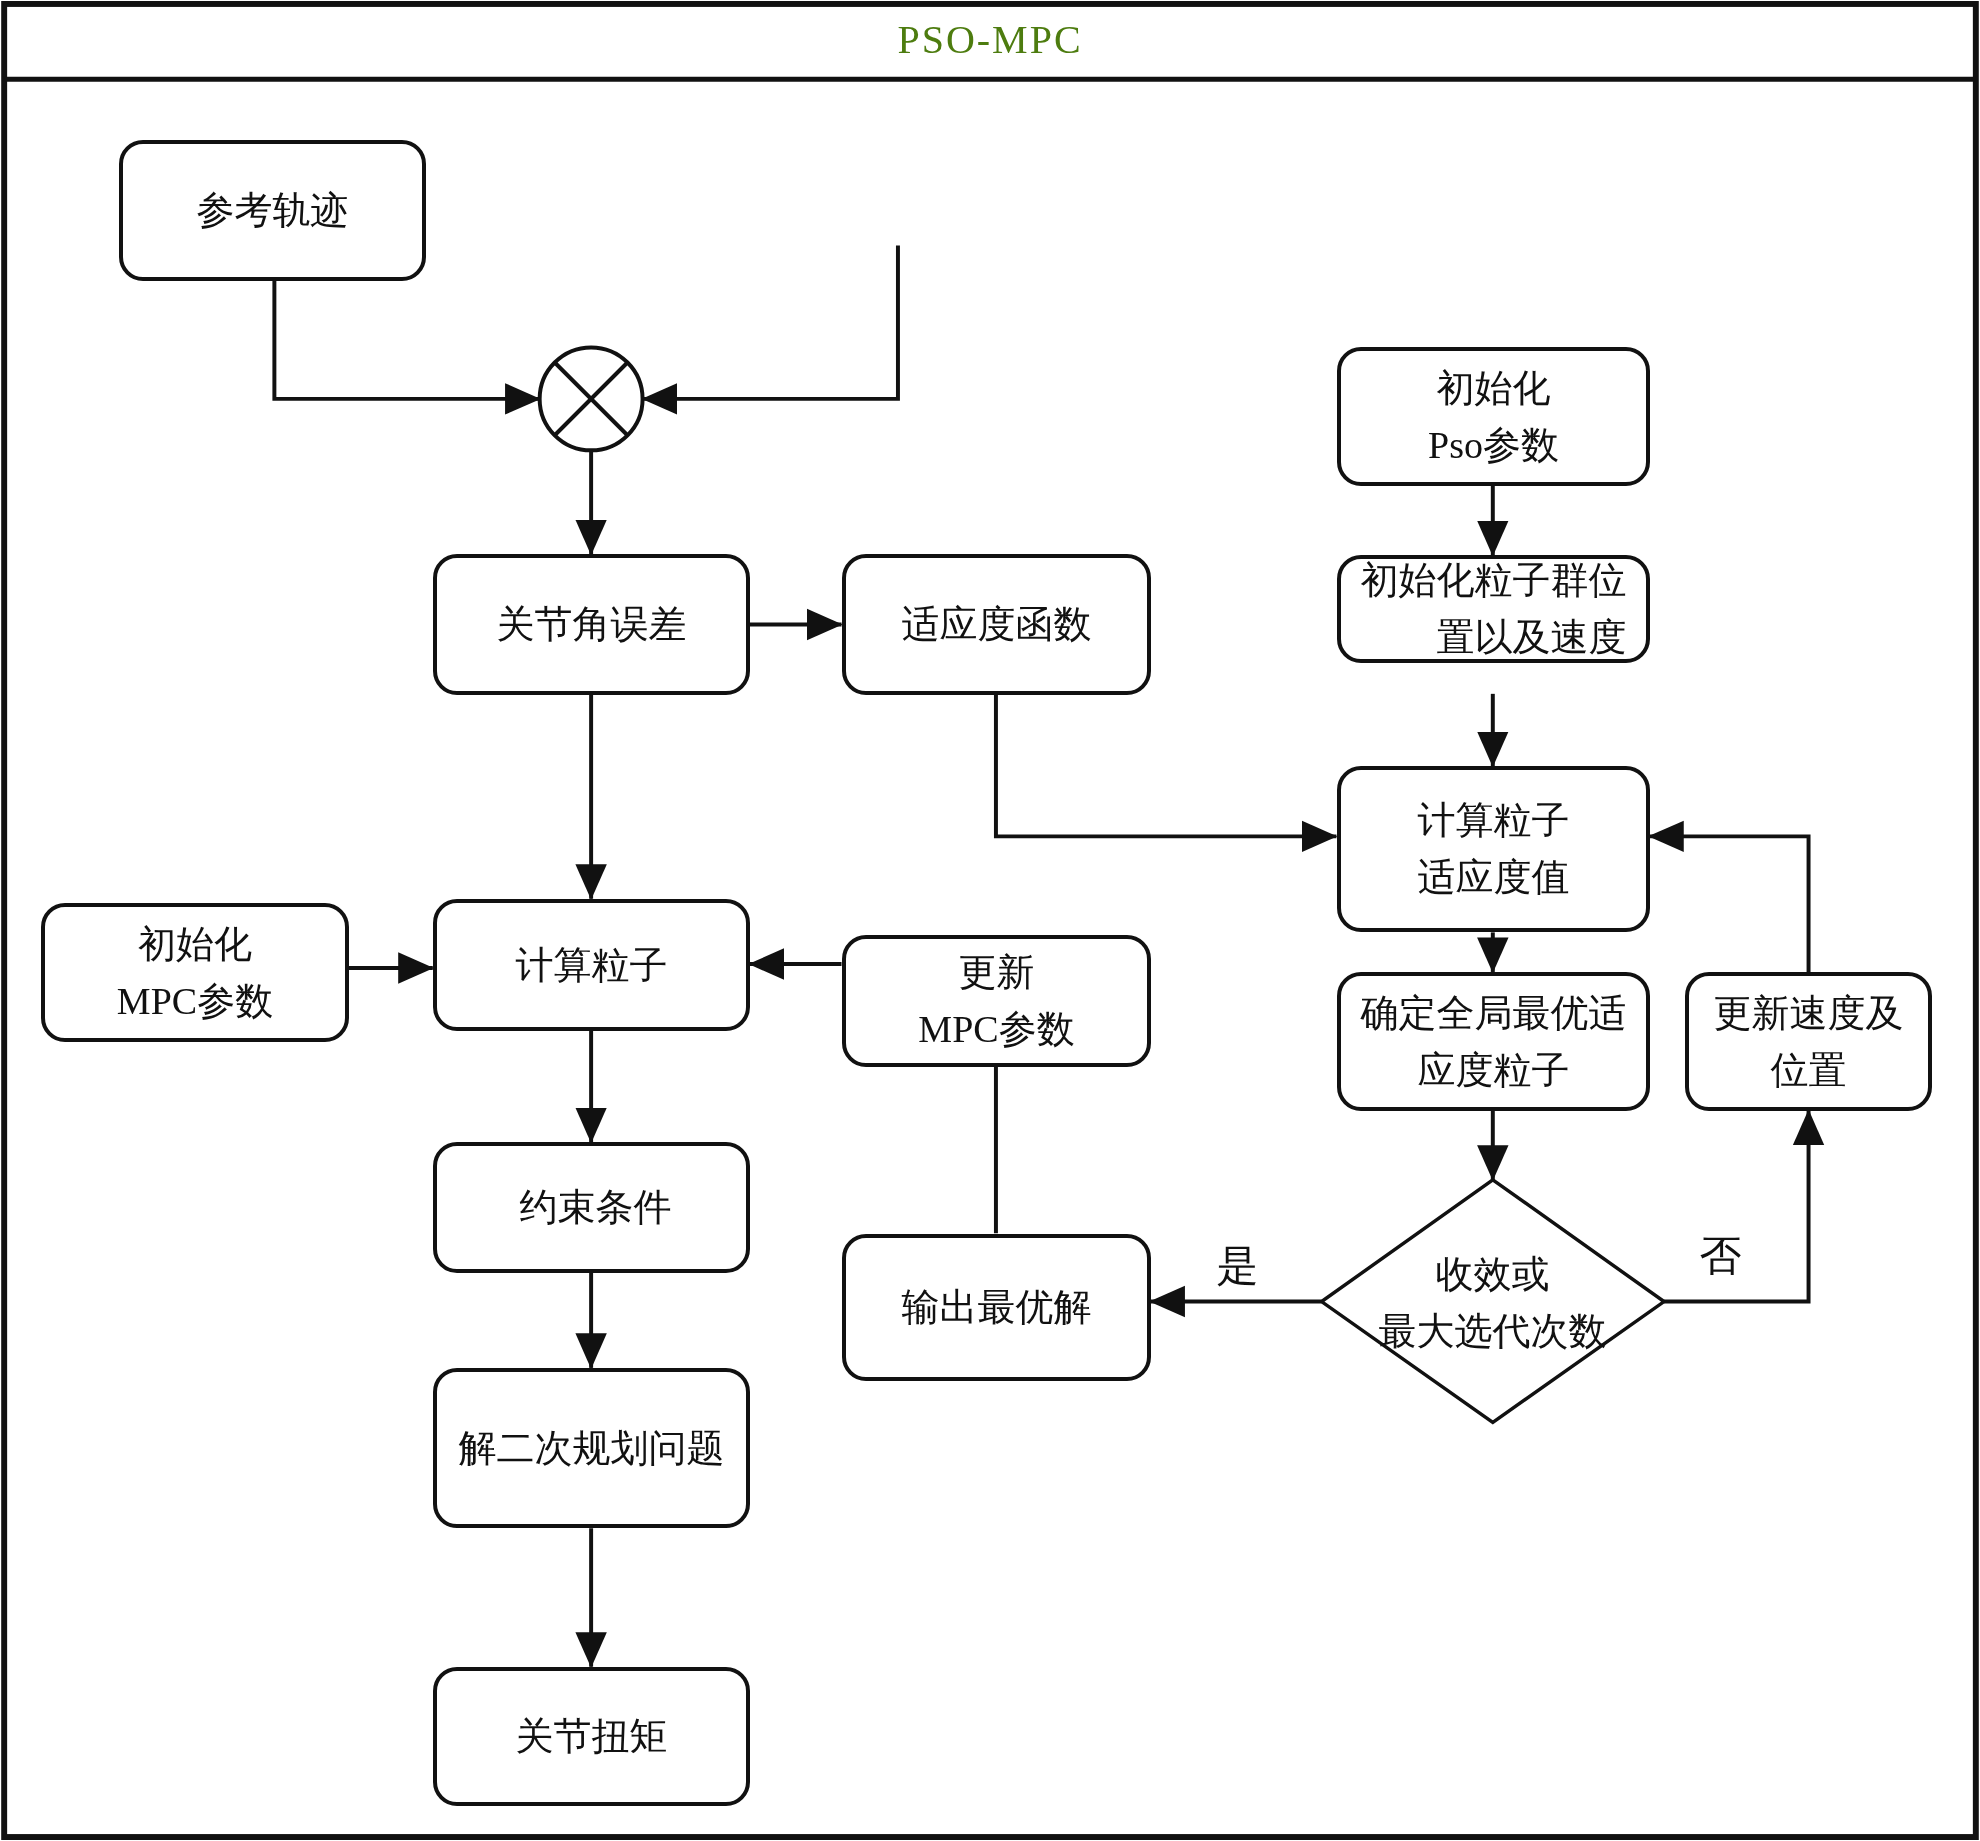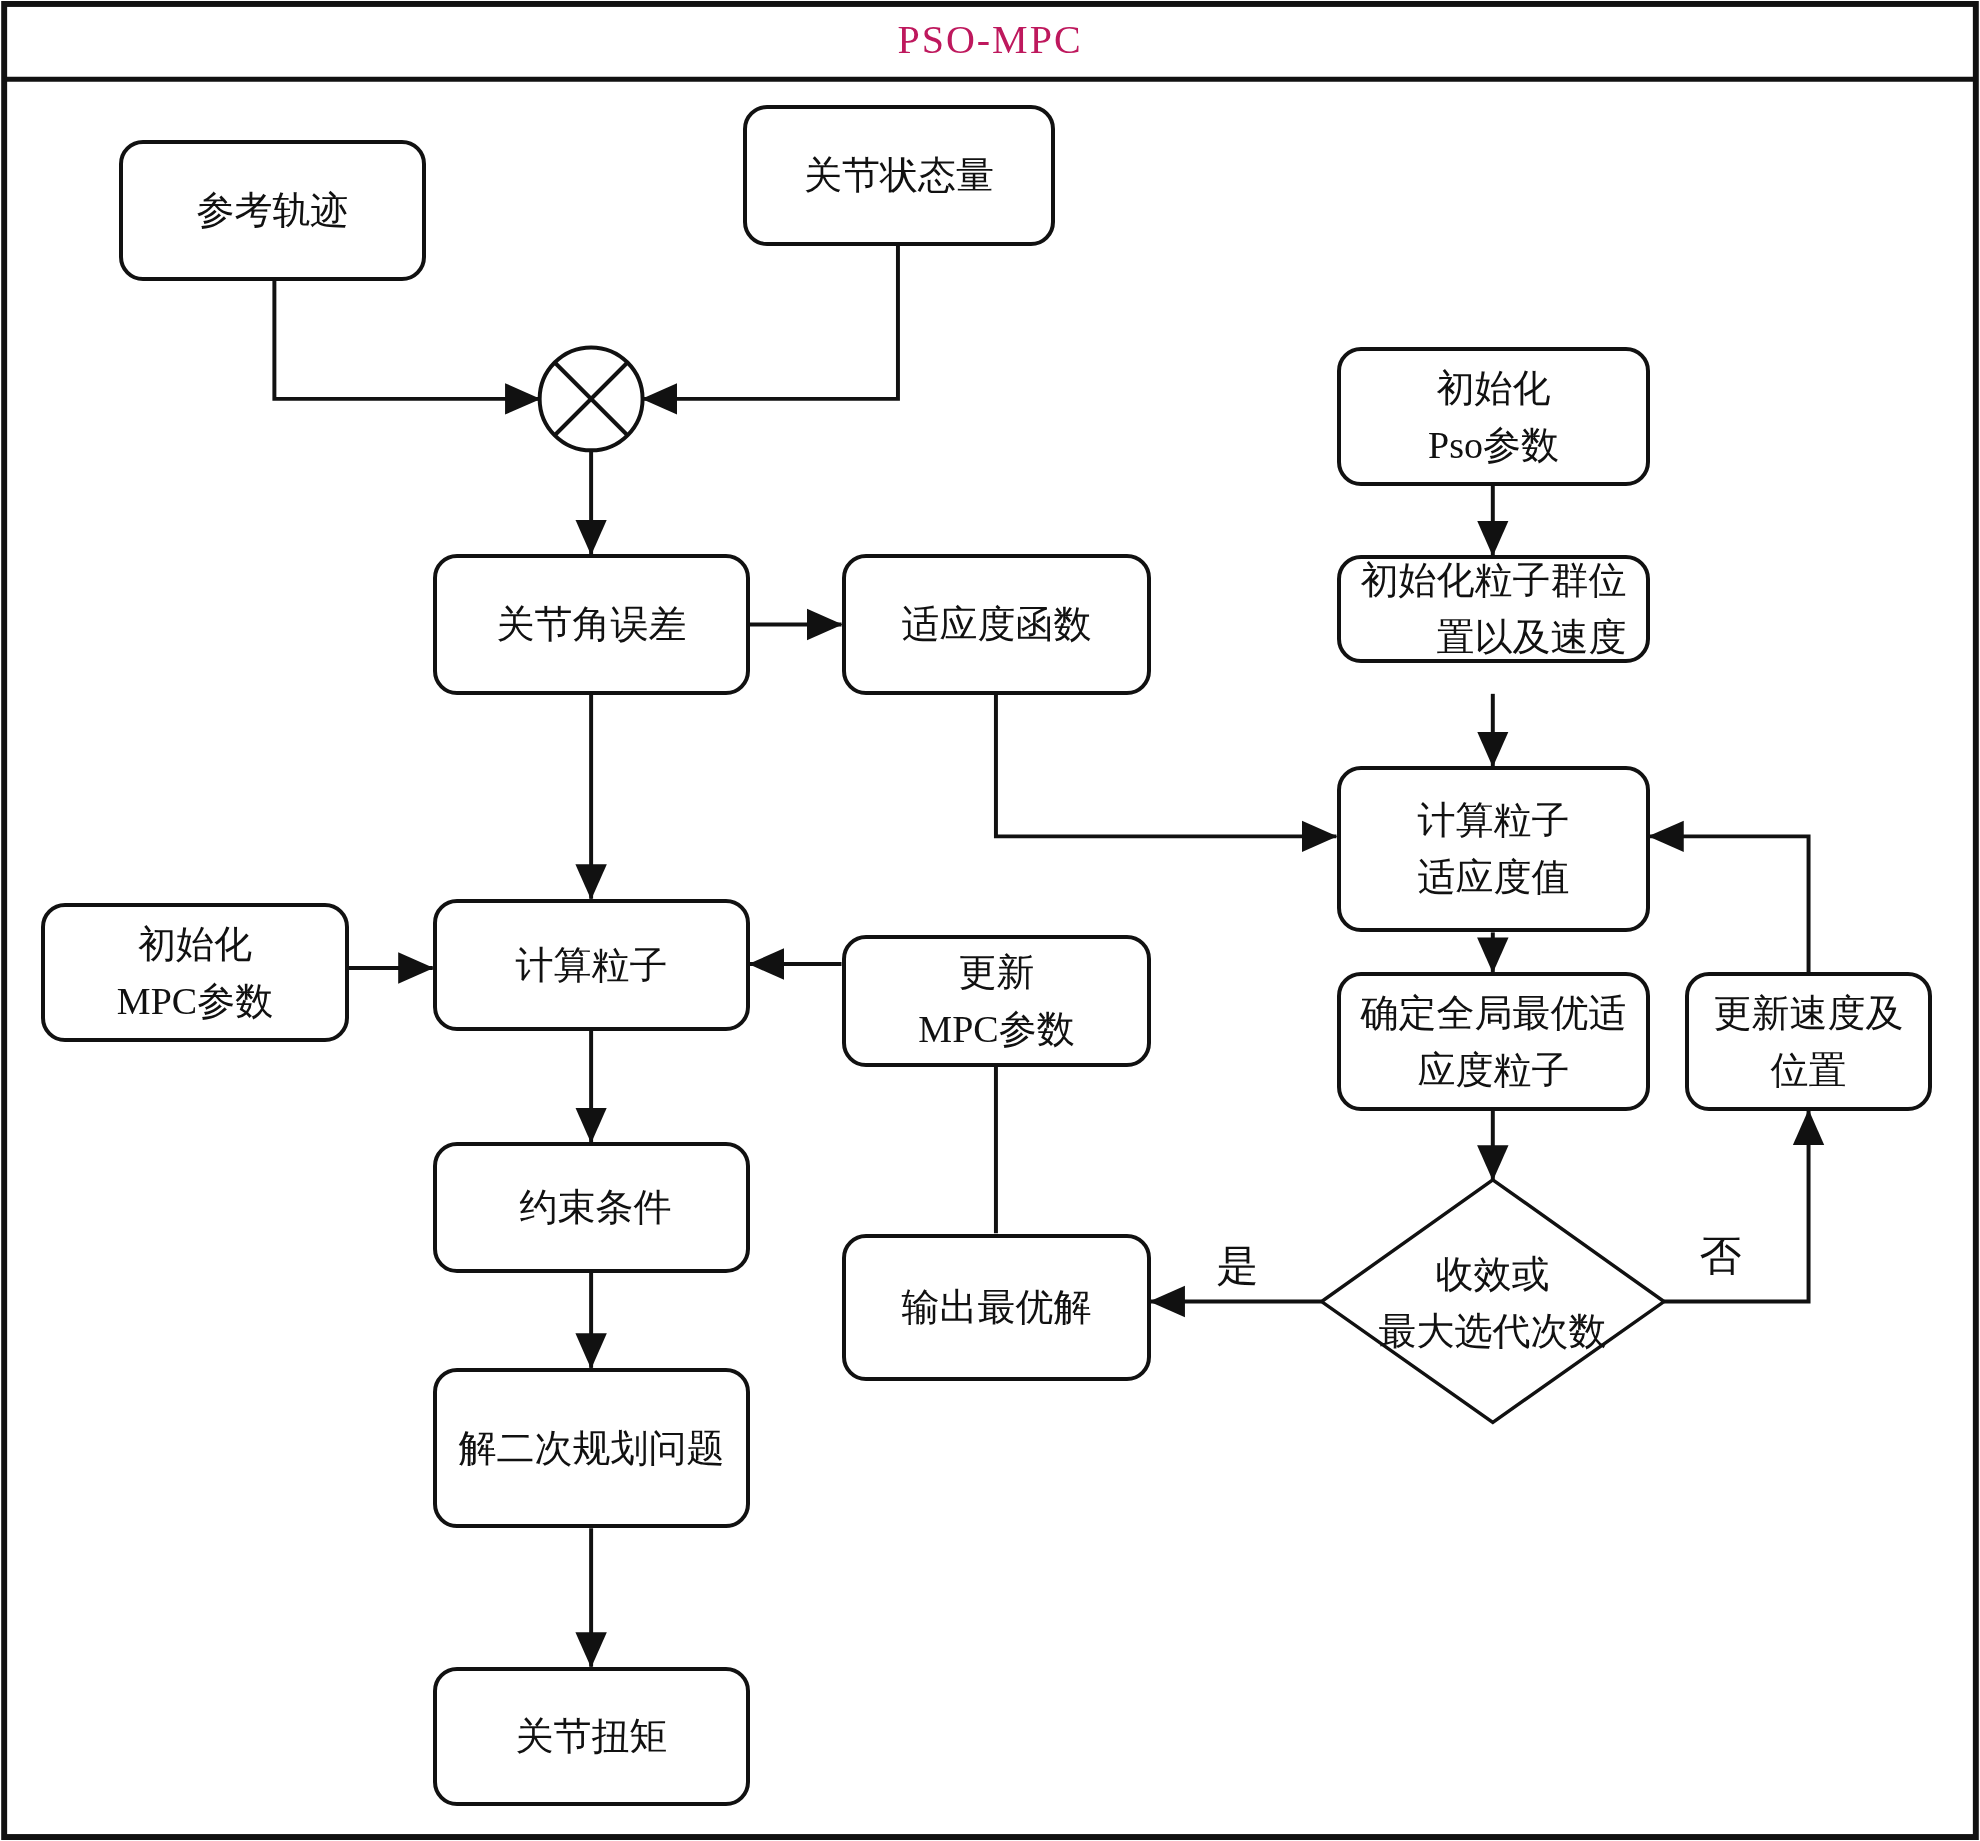--- a/index.html
+++ b/index.html
@@ -8,21 +8,21 @@
     width:1980px;height:1841px;
     background:#ffffff;
     font-family:"Liberation Serif","DejaVu Serif",serif;
     color:#111111;
     overflow:hidden;
   }
   #wires{position:absolute;left:0;top:0;width:1980px;height:1841px;}
   .title{
     position:absolute;left:0;top:0;width:1980px;height:79px;
     display:flex;align-items:center;justify-content:center;
-    font-size:40px;letter-spacing:2px;color:#be185d;
+    font-size:40px;letter-spacing:2px;color:#4d7c0f;
   }
   .node{
     position:absolute;
     border:4px solid #111111;
     border-radius:24px;
     background:#ffffff;
     display:flex;align-items:center;justify-content:center;
     text-align:center;
     box-sizing:border-box;
   }
@@ -89,23 +89,20 @@
       <path d="M597,1544 L597,1684" marker-end="url(#arrow)"></path>
     </g>
   </svg>
 
   <div class="title">PSO-MPC</div>
 
   <div class="node" style="left:119px;top:105px;width:307px;height:141px;margin-top:35px;">
     <span class="node-text">参考轨迹</span>
   </div>
 
-  <div class="node" style="left:743px;top:105px;width:312px;height:141px;">
-    <span class="node-text">关节状态量</span>
-  </div>
 
   <div class="node" style="left:433px;top:554px;width:317px;height:141px;">
     <span class="node-text">关节角误差</span>
   </div>
 
   <div class="node" style="left:842px;top:554px;width:309px;height:141px;">
     <span class="node-text">适应度函数</span>
   </div>
 
   <div class="node" style="left:1337px;top:347px;width:313px;height:139px;">

